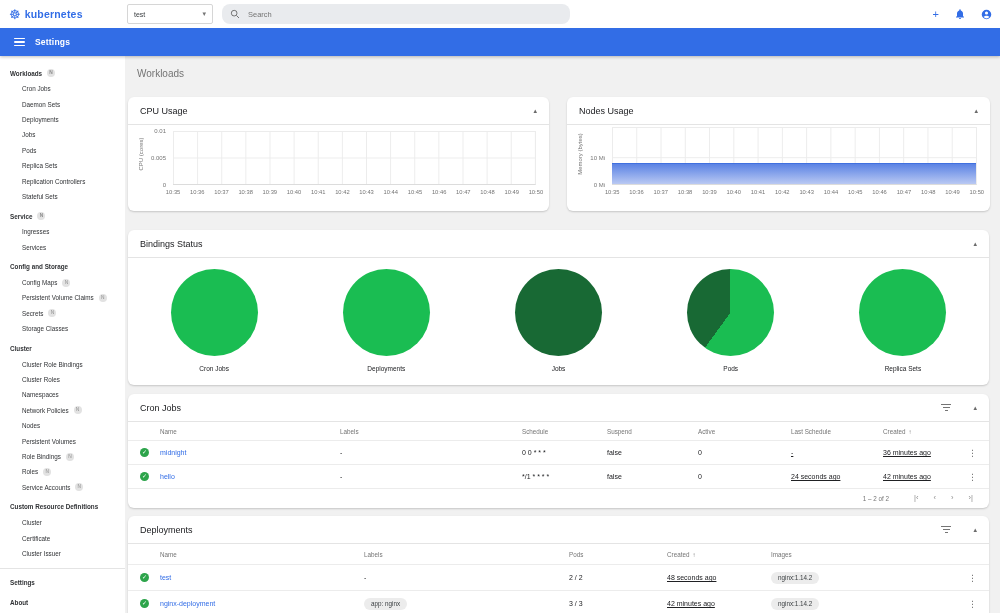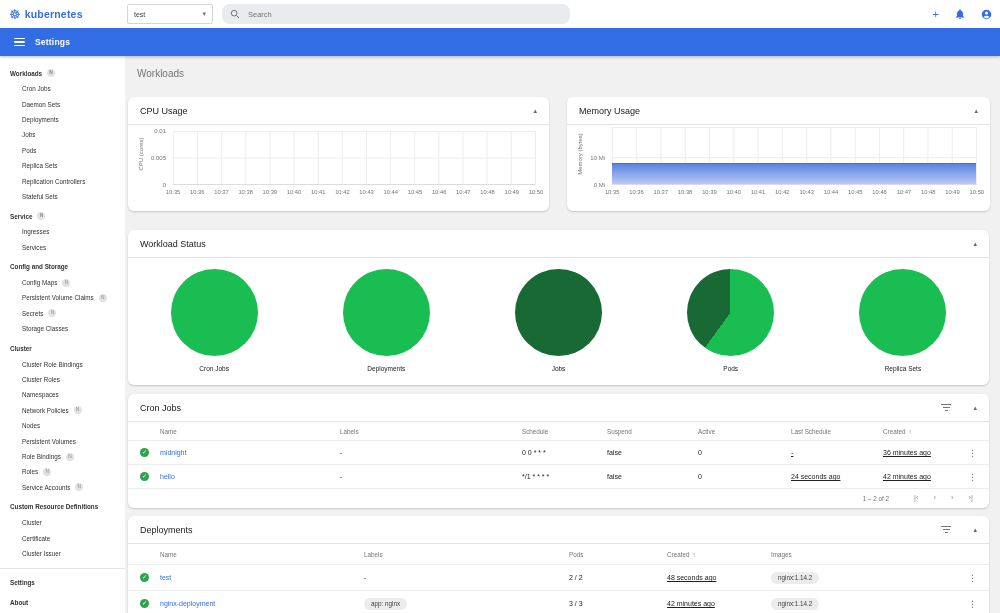--- a/index.html
+++ b/index.html
@@ -353,21 +353,21 @@
           <span class="x-tick">10:47</span>
           <span class="x-tick">10:48</span>
           <span class="x-tick">10:49</span>
           <span class="x-tick">10:50</span>
         </div>
     </div>
   </section>
 
   <section class="card" id="mem-card">
     <div class="card-header">
-      <span class="card-title">Memory Usage</span>
+      <span class="card-title">Nodes Usage</span>
       <div class="card-tools">
         <span class="collapse-caret">▴</span>
       </div>
     </div>
     <div class="chart-body">
       <span class="ylab">Memory (bytes)</span>
       <span class="ytick t0">10 Mi</span>
       <span class="ytick t1">0 Mi</span>
       <div class="plot" id="mem-plot">
         <div class="mem-area"></div>
@@ -389,21 +389,21 @@
           <span class="x-tick">10:47</span>
           <span class="x-tick">10:48</span>
           <span class="x-tick">10:49</span>
           <span class="x-tick">10:50</span>
         </div>
     </div>
   </section>
 
   <section class="card" id="status-card">
     <div class="card-header">
-      <span class="card-title">Workload Status</span>
+      <span class="card-title">Bindings Status</span>
       <div class="card-tools">
         <span class="collapse-caret">▴</span>
       </div>
     </div>
     <div class="status-body">
       <div class="pie-wrap">
         <div class="pie" style="background: conic-gradient(rgb(26, 189, 82) 0deg, rgb(26, 189, 82) 360deg);"></div>
         <span class="pie-label">Cron Jobs</span>
       </div>
       <div class="pie-wrap">

